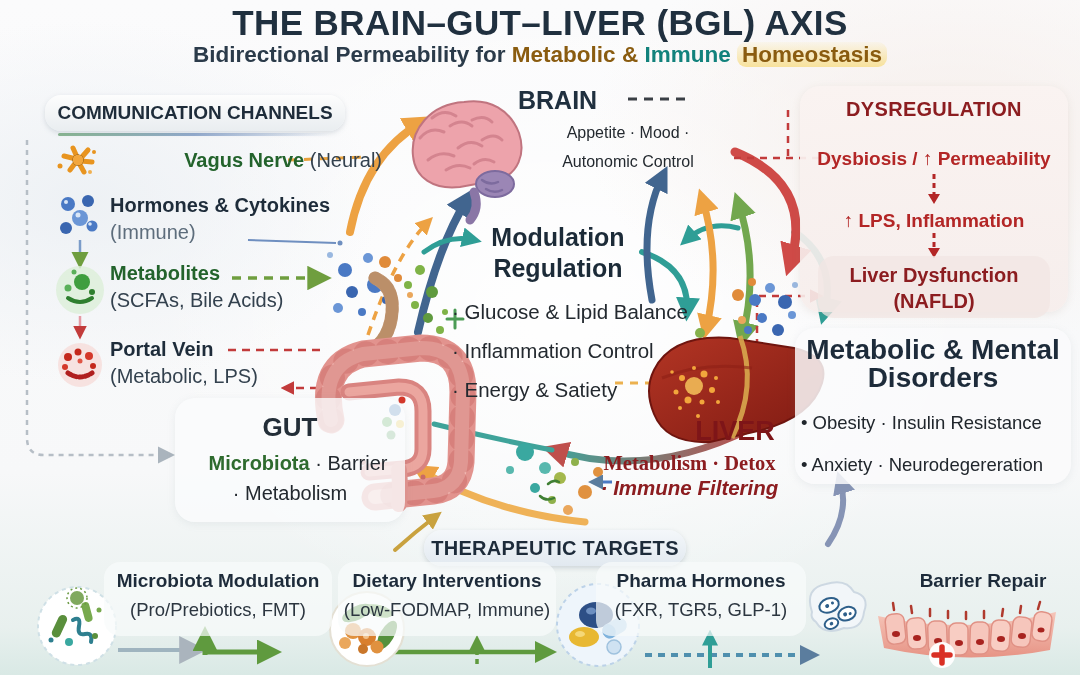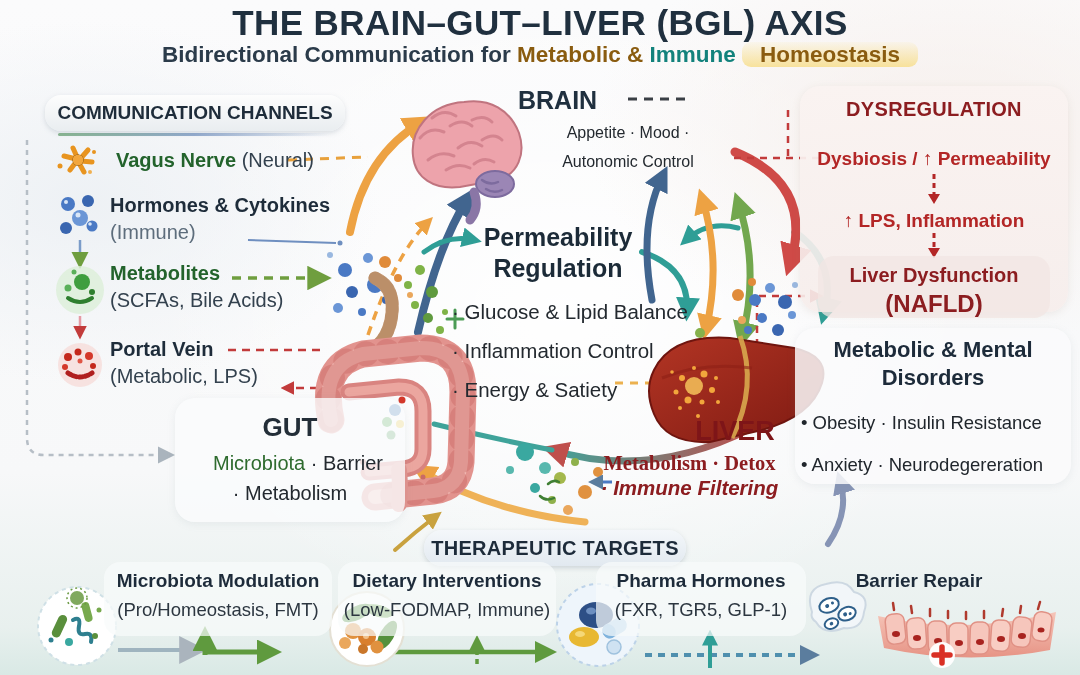--- a/index.html
+++ b/index.html
@@ -10,21 +10,21 @@
       radial-gradient(420px 260px at 8% 30%, rgba(236,240,244,.9), rgba(236,240,244,0) 70%),
       radial-gradient(560px 420px at 52% 46%, rgba(255,255,255,.95), rgba(255,255,255,0) 75%),
       linear-gradient(180deg,#fbfbfc 0%,#f7f8f9 70%,#e8f0ee 93%,#d9e9e5 100%);}
   .abs{position:absolute;}
   .ctr{text-align:center;}
   
   .title{left:0;top:3px;width:100%;font-size:35px;font-weight:800;color:#20303f;letter-spacing:.4px;}
   .subtitle{left:0;top:42px;width:100%;font-size:22.5px;font-weight:600;color:#2b3b4a;}
   .sub-metab{color:#8a5c10;}
   .sub-immune{color:#12827c;}
-  .sub-homeo{color:#8a5c10;background:linear-gradient(180deg,rgba(250,235,180,.15),rgba(247,222,140,.85));border-radius:9px;padding:0 18px;}
+  .sub-homeo{color:#8a5c10;background:linear-gradient(180deg,rgba(250,235,180,.15),rgba(247,222,140,.85));border-radius:9px;padding:0 5px;}
   .panel{border-radius:20px;}
   
   .comm-header{left:45px;top:95px;width:300px;height:36px;line-height:36px;border-radius:16px;
     background:linear-gradient(180deg,#fdfdfd,#e9edf0);box-shadow:0 2px 5px rgba(120,135,150,.25);
     font-size:19px;font-weight:800;color:#1e2c3a;}
   .comm-underline{left:58px;top:133px;width:272px;height:3px;border-radius:2px;
     background:linear-gradient(90deg,rgba(70,140,80,.6),rgba(70,110,170,.55),rgba(200,210,220,0));}
   .comm-item-l1{font-size:20px;font-weight:800;line-height:27px;}
   .comm-item-l2{font-size:20px;font-weight:400;line-height:27px;color:#33414e;}
   .c-green{color:#23632c;}
@@ -35,36 +35,36 @@
   .brain-title{left:518px;top:86px;width:90px;font-size:25px;font-weight:800;color:#20303f;}
   .brain-fn{left:538px;top:118px;width:180px;font-size:16px;color:#23292f;line-height:29px;}
   
   .dys-panel{left:800px;top:86px;width:268px;height:226px;
     background:linear-gradient(180deg,rgba(250,243,241,.95),rgba(246,237,235,.9));
     box-shadow:0 2px 8px rgba(150,120,110,.12);}
   .dys-header{left:800px;top:98px;width:268px;font-size:20px;font-weight:800;color:#8c1d20;letter-spacing:.3px;}
   .dys-step{left:800px;width:268px;font-size:19px;font-weight:700;color:#b32626;}
   .dys-box{left:818px;top:256px;width:232px;height:62px;border-radius:16px;background:rgba(242,230,227,.75);}
   .dys-box-l1{left:818px;top:264px;width:232px;font-size:20px;font-weight:700;color:#8c1d20;}
-  .dys-box-l2{left:818px;top:290px;width:232px;font-size:24px;font-weight:700;color:#8c1d20;}
+  .dys-box-l2{left:818px;top:290px;width:232px;font-size:20px;font-weight:700;color:#8c1d20;}
   
   .homeo-title{left:468px;top:222px;width:180px;font-size:25px;font-weight:800;color:#1c2b38;line-height:31px;}
   .homeo-bullets{left:452px;top:292px;width:290px;font-size:20.5px;color:#23292f;line-height:39px;text-align:left;}
   
   .gut-panel{left:175px;top:398px;width:230px;height:124px;background:rgba(250,251,252,.8);box-shadow:0 2px 8px rgba(130,145,160,.12);}
   .gut-title{left:175px;top:412px;width:230px;font-size:26px;font-weight:800;color:#232e38;}
   .gut-l2{left:175px;top:452px;width:230px;font-size:20px;color:#23292f;}
   .gut-l3{left:175px;top:482px;width:230px;font-size:20px;color:#23292f;}
-  .gut-key{color:#2e6b2e;font-weight:400;margin-left:16px;}
+  .gut-key{color:#2e6b2e;font-weight:700;margin-left:16px;}
   
   .liver-title{left:660px;top:416px;width:150px;font-size:27px;font-weight:800;color:#7e1518;}
   .liver-l{left:582px;width:215px;font-size:20.5px;font-weight:600;color:#8c1d20;}
   
   .dis-panel{left:795px;top:328px;width:276px;height:156px;background:rgba(250,250,252,.85);box-shadow:0 2px 8px rgba(130,145,160,.12);}
-  .dis-title{left:795px;top:336px;width:276px;font-size:22px;font-weight:800;color:#1d2b3a;line-height:28px;}
+  .dis-title{left:795px;top:336px;width:276px;font-size:28px;font-weight:800;color:#1d2b3a;line-height:28px;}
   .dis-bullets{left:801px;top:402px;width:272px;font-size:18.5px;color:#20262c;line-height:42px;text-align:left;}
   
   .ther-pill{left:424px;top:530px;width:262px;height:36px;line-height:36px;border-radius:20px;
     background:linear-gradient(180deg,#f4f7fa,#e2e9f0);box-shadow:0 2px 5px rgba(120,135,150,.3);
     font-size:20px;font-weight:800;color:#1d2b3a;letter-spacing:.3px;}
   .ther-card{top:562px;height:74px;border-radius:16px;background:rgba(248,251,251,.72);}
   .ther-title{top:570px;font-size:19px;font-weight:800;color:#1d2b3a;}
   .ther-sub{top:599px;font-size:18.5px;color:#2c3640;}
 </style>
 </head>
@@ -408,26 +408,26 @@
           <path d="M142,15 L143,8"></path>
           <path d="M160,11 L162,4"></path>
       </g>
       <circle cx="64" cy="57" r="13" fill="#ffffff" opacity=".95"></circle>
       <path d="M64,49 L64,65 M56,57 L72,57" stroke="#d93025" stroke-width="5.5" stroke-linecap="round"></path>
     </g>
   </svg>
 
   <div class="abs ctr title">THE BRAIN–GUT–LIVER (BGL) AXIS</div>
   <div class="abs ctr subtitle">
-    <span>Bidirectional Communication for </span><span class="sub-metab">Metabolic &amp; </span><span class="sub-immune">Immune </span><span class="sub-homeo">Homeostasis</span>
+    <span>Bidirectional Permeability for </span><span class="sub-metab">Metabolic &amp; </span><span class="sub-immune">Immune </span><span class="sub-homeo">Homeostasis</span>
   </div>
 
   <div class="abs ctr comm-header">COMMUNICATION CHANNELS</div>
   <div class="abs comm-underline"></div>
-  <div class="abs" style="left:116px;top:147px;width:260px;">
+  <div class="abs" style="left:122px;top:147px;width:260px;text-align:right;">
     <span class="comm-item-l1 c-green">Vagus Nerve</span><span class="comm-item-l1 c-sfx"> (Neural)</span>
   </div>
   <div class="abs" style="left:110px;top:192px;width:260px;">
     <div class="comm-item-l1 c-navy">Hormones &amp; Cytokines</div>
     <div class="comm-item-l2 c-gray">(Immune)</div>
   </div>
   <div class="abs" style="left:110px;top:260px;width:260px;">
     <div class="comm-item-l1 c-green">Metabolites</div>
     <div class="comm-item-l2">(SCFAs, Bile Acids)</div>
   </div>
@@ -452,21 +452,21 @@
   <div class="abs ctr dys-step" style="top:210px;">↑ LPS, Inflammation</div>
   <svg class="abs" style="left:925px;top:232px;" width="18" height="28" viewBox="0 0 18 28">
       <path d="M9,1 L9,16" stroke="#b32626" stroke-width="3" stroke-dasharray="5 4" fill="none"></path>
       <path d="M3,16 L9,26 L15,16 Z" fill="#b32626"></path>
     </svg>
   <div class="abs panel dys-box"></div>
   <div class="abs ctr dys-box-l1">Liver Dysfunction</div>
   <div class="abs ctr dys-box-l2">(NAFLD)</div>
 
   <div class="abs ctr homeo-title">
-    <div>Permeability</div>
+    <div>Modulation</div>
     <div>Regulation</div>
   </div>
   <div class="abs homeo-bullets">
     <div>·  Glucose &amp; Lipid Balance</div>
     <div>·  Inflammation Control</div>
     <div>·  Energy &amp; Satiety</div>
   </div>
 
   <div class="abs panel gut-panel"></div>
   <div class="abs ctr gut-title">GUT</div>
@@ -486,25 +486,25 @@
   </div>
   <div class="abs dis-bullets">
     <div>• Obesity · Insulin Resistance</div>
     <div>• Anxiety · Neurodegereration</div>
   </div>
 
   <div class="abs ctr ther-pill">THERAPEUTIC TARGETS</div>
 
   <div class="abs ther-card" style="left:104px;width:228px;"></div>
   <div class="abs ctr ther-title" style="left:104px;width:228px;">Microbiota Modulation</div>
-  <div class="abs ctr ther-sub" style="left:104px;width:228px;">(Pro/Homeostasis, FMT)</div>
+  <div class="abs ctr ther-sub" style="left:104px;width:228px;">(Pro/Prebiotics, FMT)</div>
 
   <div class="abs ther-card" style="left:338px;width:218px;"></div>
   <div class="abs ctr ther-title" style="left:338px;width:218px;">Dietary Interventions</div>
   <div class="abs ctr ther-sub" style="left:338px;width:218px;">(Low-FODMAP, Immune)</div>
 
   <div class="abs ther-card" style="left:596px;width:210px;"></div>
   <div class="abs ctr ther-title" style="left:596px;width:210px;">Pharma Hormones</div>
   <div class="abs ctr ther-sub" style="left:596px;width:210px;">(FXR, TGR5, GLP-1)</div>
 
-  <div class="abs ctr ther-title" style="left:834px;width:170px;">Barrier Repair</div>
+  <div class="abs ctr ther-title" style="left:898px;width:170px;">Barrier Repair</div>
 
 </div>
 
 </body></html>

